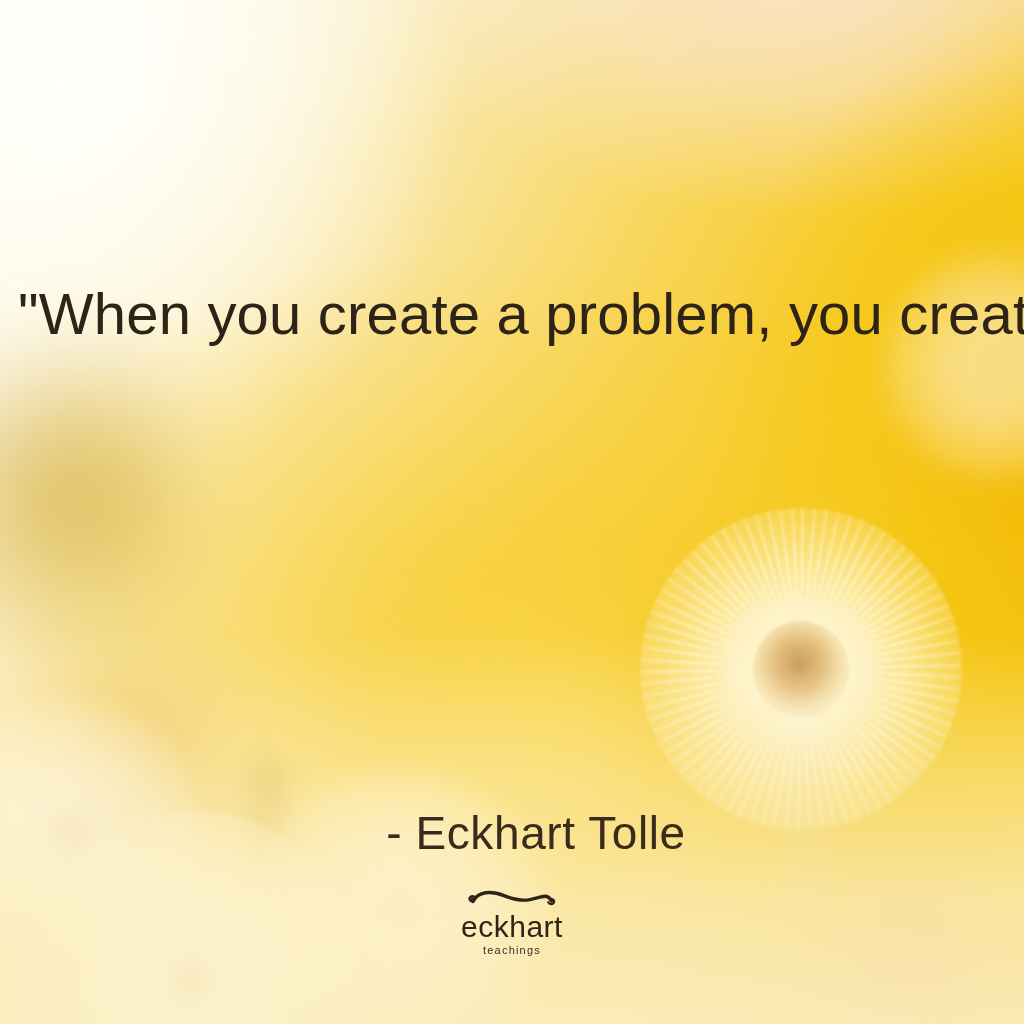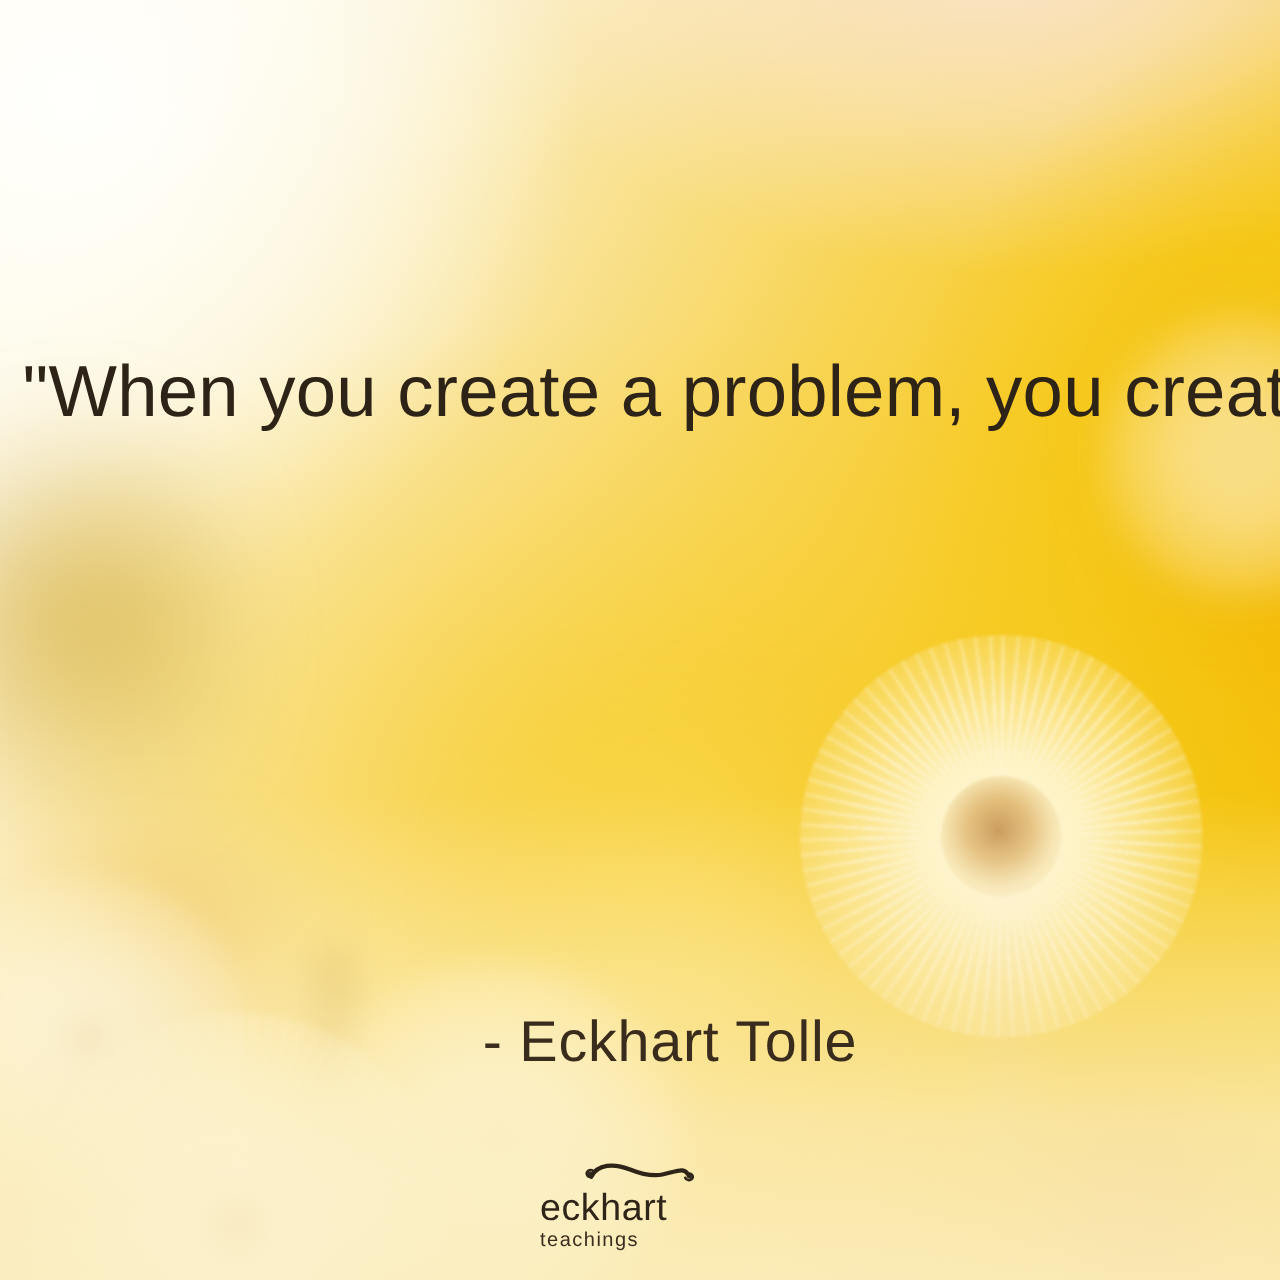--- a/index.html
+++ b/index.html
@@ -237,44 +237,44 @@
     font-weight: 300;
     font-size: 46px;
     letter-spacing: 0.6px;
     margin-left: 48px;
   }
 
   
   #logo {
     position: absolute;
     left: 50%;
-    top: 928px;
+    top: 888px;
     transform: translateX(-50%);
     width: 160px;
-    text-align: left;
+    text-align: center;
     line-height: 1;
   }
   #logo-flourish {
     display: block;
     margin: 0 auto 2px auto;
   }
   #logo-wordmark {
     display: block;
     font-family: "Liberation Sans", sans-serif;
     font-weight: 400;
     font-size: 30px;
     letter-spacing: 0.5px;
     color: #2f2418;
   }
   #logo-tagline {
     display: block;
     margin-top: 3px;
     font-family: "Liberation Sans", sans-serif;
     font-weight: 400;
-    font-size: 16px;
+    font-size: 11px;
     letter-spacing: 1.2px;
     color: #3a2d1e;
   }
 </style>
 </head>
 <body>
 
 <div id="quote-card">
 
   <div class="bg-layer" id="bg-base"></div>

